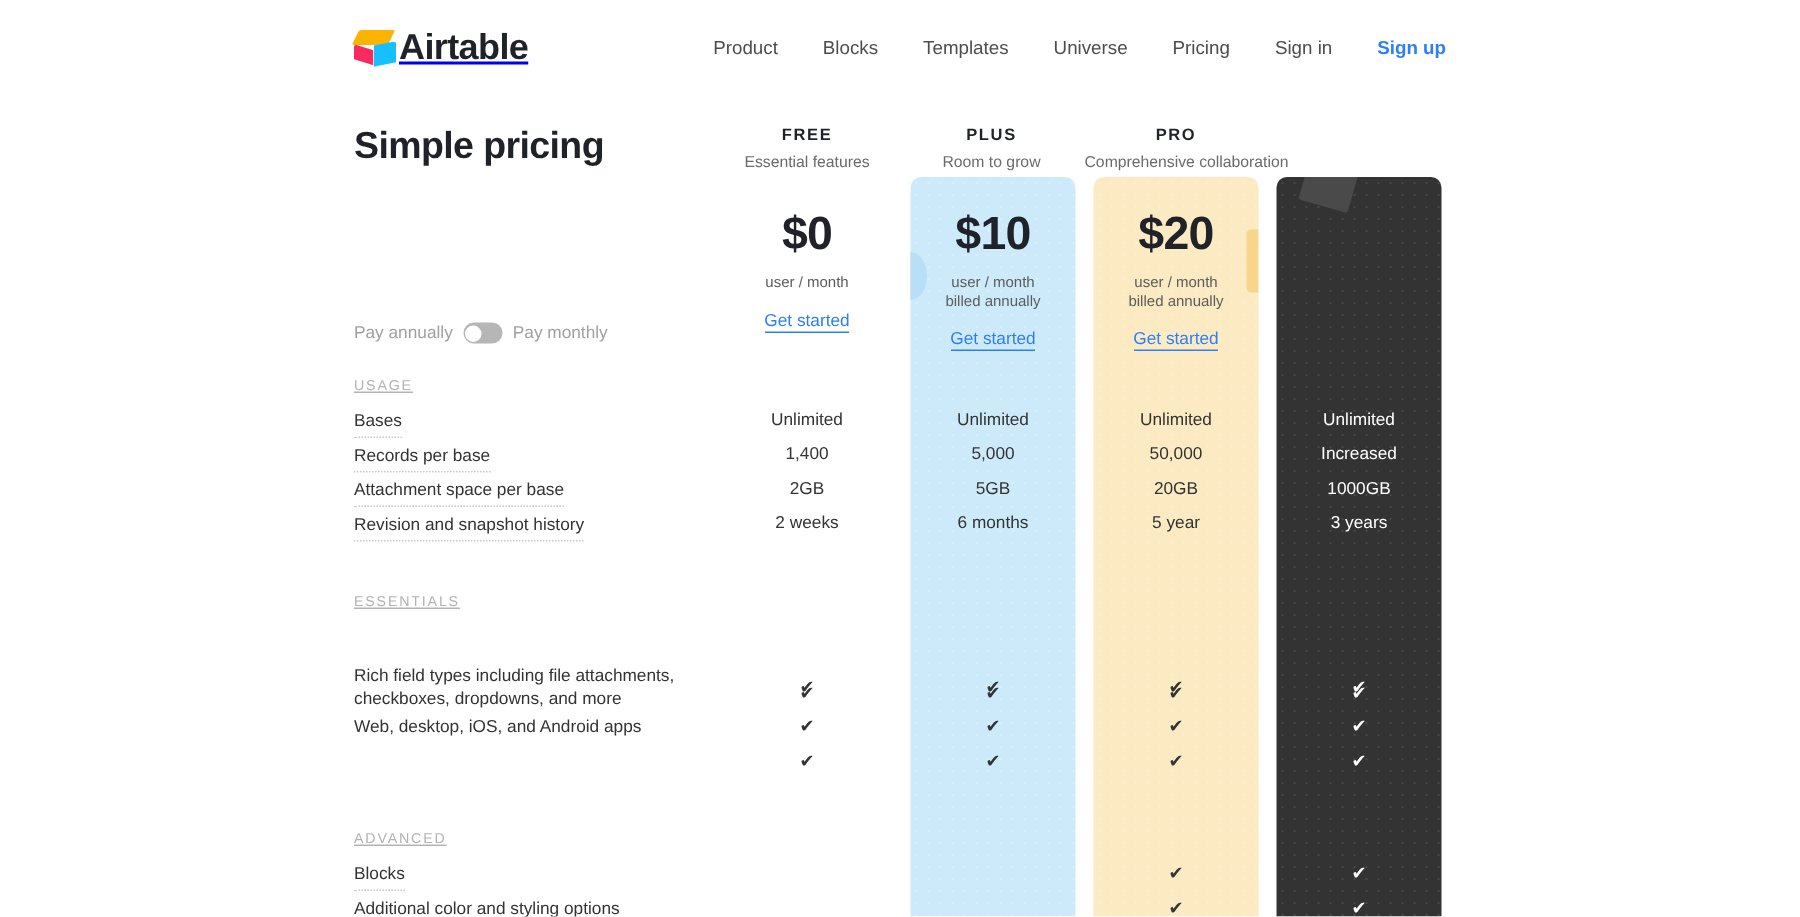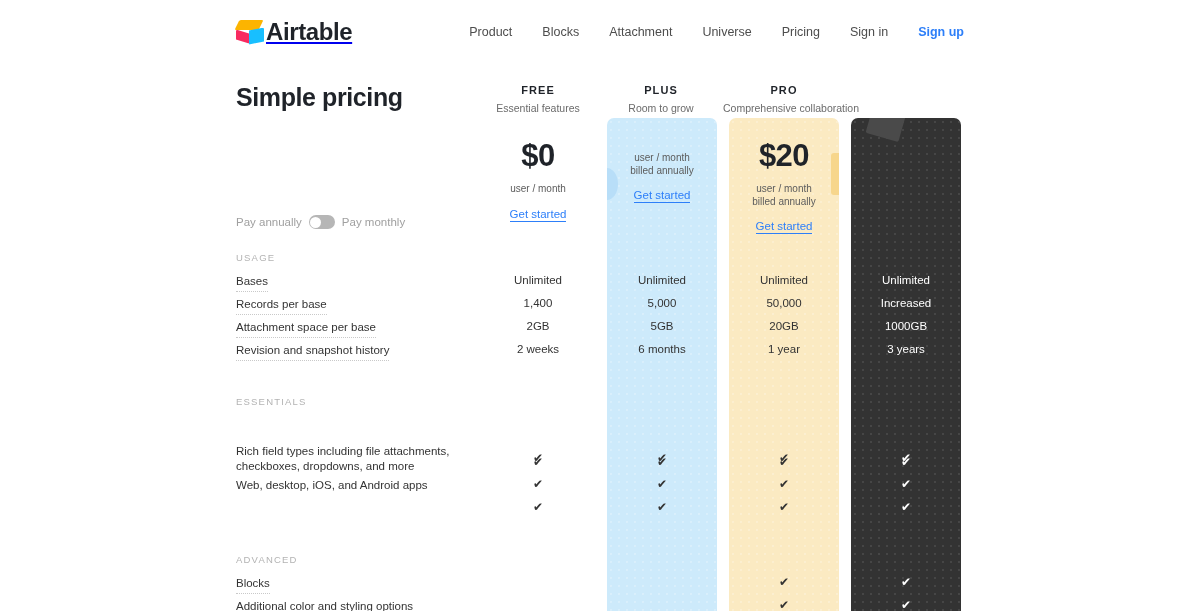--- a/index.html
+++ b/index.html
@@ -160,20 +160,21 @@
     border-bottom: 1.5px solid #ffffff;
     text-decoration: none; cursor: pointer; padding-bottom: 1px;
   }
 
   
   #table { position: absolute; left: 0; top: 0; width: 1200px; }
   .section-label {
     position: absolute; left: 236px;
     font-size: 9.5px; letter-spacing: 1.2px; color: #b3b3b3;
     font-weight: normal;
+    text-decoration: underline;
   }
   .feat-row { position: absolute; left: 0; width: 1200px; }
   .feat-label {
     position: absolute; left: 236px; width: 230px;
     font-size: 11.5px; color: #333333; line-height: 1.33;
   }
   .feat-label.dotted {
     border-bottom: 1px dotted #c9c9c9; padding-bottom: 2px;
     display: inline-block; width: auto; max-width: 240px;
   }
@@ -198,21 +199,21 @@
         <span class="lm-top"></span>
           <span class="lm-left"></span>
           <span class="lm-right"></span>
       </span>
       <span id="logo-text">Airtable</span>
     </a>
 
     <div id="nav-links">
       <a class="nav-link" href="#">Product</a>
       <a class="nav-link" href="#">Blocks</a>
-      <a class="nav-link" href="#">Attachment</a>
+      <a class="nav-link" href="#">Templates</a>
       <a class="nav-link" href="#">Universe</a>
       <a class="nav-link" href="#">Pricing</a>
       <a class="nav-link" href="#">Sign in</a>
       <a class="nav-link accent" href="#">Sign up</a>
     </div>
   </div>
 
   <h1 id="page-title">Simple pricing</h1>
 
   <div id="billing-toggle">
@@ -249,20 +250,21 @@
     <div class="plan-tag">Comprehensive collaboration</div>
   </div>
 
   <div class="price-block" id="price-free">
     <div class="price-amt">$0</div>
     <div class="price-unit">user / month</div>
     <a class="cta-link" href="#">Get started</a>
   </div>
 
   <div class="price-block" id="price-plus">
+    <div class="price-amt">$10</div>
     <div class="price-unit">
       <div>user / month</div>
       <div>billed annually</div>
     </div>
     <a class="cta-link" href="#">Get started</a>
   </div>
 
   <div class="price-block" id="price-pro">
     <div class="price-amt">$20</div>
     <div class="price-unit">
@@ -293,21 +295,21 @@
         <div class="feat-label dotted">Attachment space per base</div>
         <div class="cell c0" style="top: 0px;">2GB</div>
         <div class="cell c1" style="top: 0px;">5GB</div>
         <div class="cell c2" style="top: 0px;">20GB</div>
         <div class="cell c3" style="top: 0px;">1000GB</div>
       </div>
       <div class="feat-row" style="top: 343px; height: 23px;">
         <div class="feat-label dotted">Revision and snapshot history</div>
         <div class="cell c0" style="top: 0px;">2 weeks</div>
         <div class="cell c1" style="top: 0px;">6 months</div>
-        <div class="cell c2" style="top: 0px;">1 year</div>
+        <div class="cell c2" style="top: 0px;">5 year</div>
         <div class="cell c3" style="top: 0px;">3 years</div>
       </div>
       <div class="section-label" style="top: 396px;">ESSENTIALS</div>
       <div class="feat-row" style="top: 432px; height: 30px; margin-top: 12px;">
         <div class="feat-label">Rich field types including file attachments, checkboxes, dropdowns, and more</div>
         <div class="cell c0" style="top: 8px;"><span class="check">✔</span></div>
         <div class="cell c1" style="top: 8px;"><span class="check">✔</span></div>
         <div class="cell c2" style="top: 8px;"><span class="check">✔</span></div>
         <div class="cell c3" style="top: 8px;"><span class="check">✔</span></div>
       </div>

